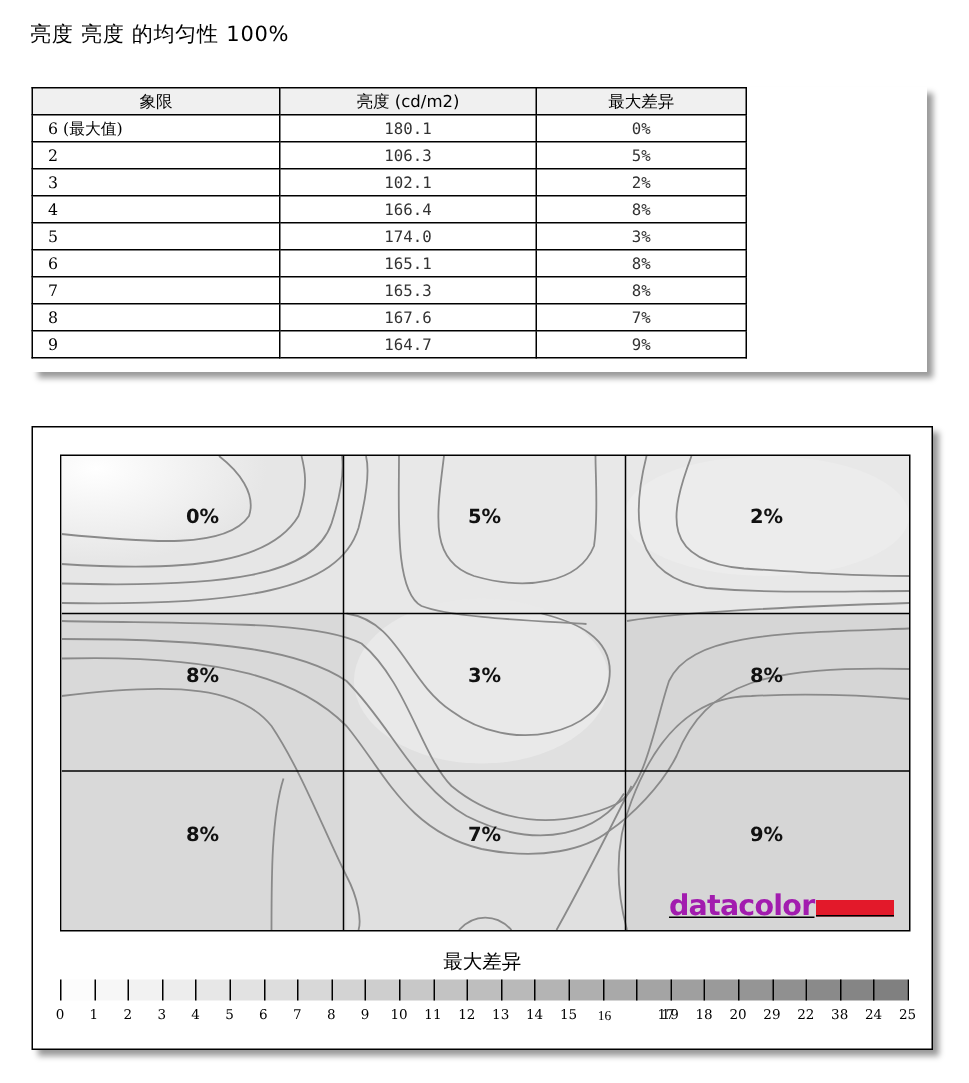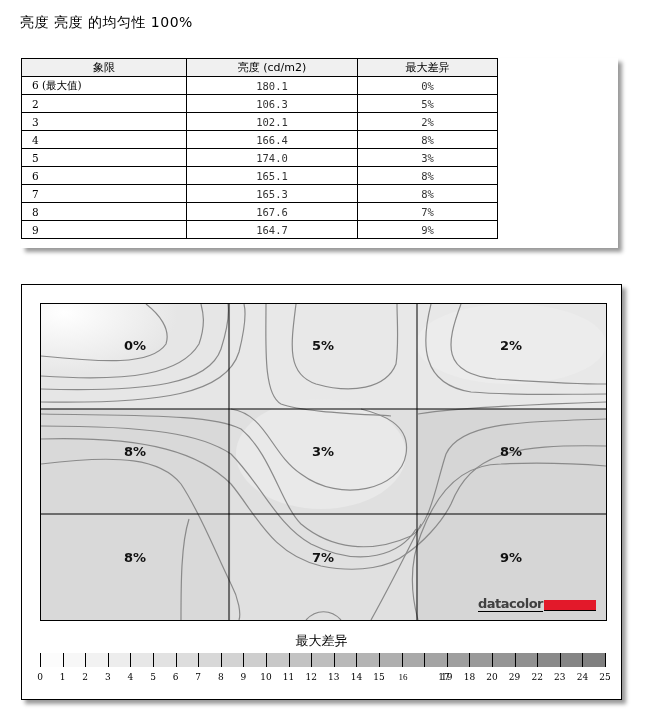--- a/index.html
+++ b/index.html
@@ -17,22 +17,22 @@
   table.data td.c1 { width:170px; text-align:center; font-family:"DejaVu Sans Mono", monospace; color:#333; }
   table.data td.c2 { width:139px; text-align:center; font-family:"DejaVu Sans Mono", monospace; color:#333; }
   .chart-panel { position:absolute; left:21px; top:284px; width:599px; height:414px;
                  border:1px solid #000; background:#fff; box-shadow:4px 4px 4px #9a9a9a; }
   .plot { position:absolute; left:18px; top:18px; width:565px; height:316px; border:1px solid #000;
           overflow:hidden; }
   .plot svg { position:absolute; left:0; top:0; }
   .cell-label { position:absolute; font-family:"DejaVu Sans", sans-serif; font-weight:bold;
                 font-size:13px; color:#111; transform:translate(-50%,-50%); }
   .logo { position:absolute; right:10px; bottom:9px; height:14px; display:flex; align-items:center; }
-  .logo-text { font-family:"DejaVu Sans", sans-serif; font-weight:bold; font-size:13px; letter-spacing:-0.5px;
-               color:#404040; line-height:14px; border-bottom:1px solid #000; }
+  .logo-text { font-family:"DejaVu Sans", sans-serif; font-weight:bold; font-size:19px; letter-spacing:-0.5px;
+               color:#a21caf; line-height:14px; border-bottom:1px solid #000; }
   .logo-bar { width:52px; height:10px; background:#e3192a; border-bottom:1px solid #000; margin-left:1px; margin-top:2px;}
   .legend-title { position:absolute; left:0; width:100%; top:347px; text-align:center; font-size:13px;
                   font-family:"DejaVu Sans", sans-serif; }
   .legend-bar { position:absolute; left:18px; top:368px; width:565px; height:14px; display:flex; }
   .legend-seg { flex:1; height:14px; position:relative; }
   .legend-tick { position:absolute; top:368px; width:1px; height:14px; background:#000; }
   .legend-num { position:absolute; top:387px; font-family:"DejaVu Serif", serif; font-size:9px;
                 transform:translateX(-50%); }
 </style>
 </head>
@@ -238,19 +238,19 @@
       <div class="legend-num" style="left: 424.8px;">19</div>
       <div class="legend-tick" style="left: 447.4px;"></div>
       <div class="legend-num" style="left: 447.4px;">18</div>
       <div class="legend-tick" style="left: 470px;"></div>
       <div class="legend-num" style="left: 470px;">20</div>
       <div class="legend-tick" style="left: 492.6px;"></div>
       <div class="legend-num" style="left: 492.6px;">29</div>
       <div class="legend-tick" style="left: 515.2px;"></div>
       <div class="legend-num" style="left: 515.2px;">22</div>
       <div class="legend-tick" style="left: 537.8px;"></div>
-      <div class="legend-num" style="left: 537.8px;">23</div>
+      <div class="legend-num" style="left: 537.8px;">38</div>
       <div class="legend-tick" style="left: 560.4px;"></div>
       <div class="legend-num" style="left: 560.4px;">24</div>
       <div class="legend-tick" style="left: 583px;"></div>
       <div class="legend-num" style="left: 583px;">25</div>
     </div>
 </div>
 
 </body></html>

